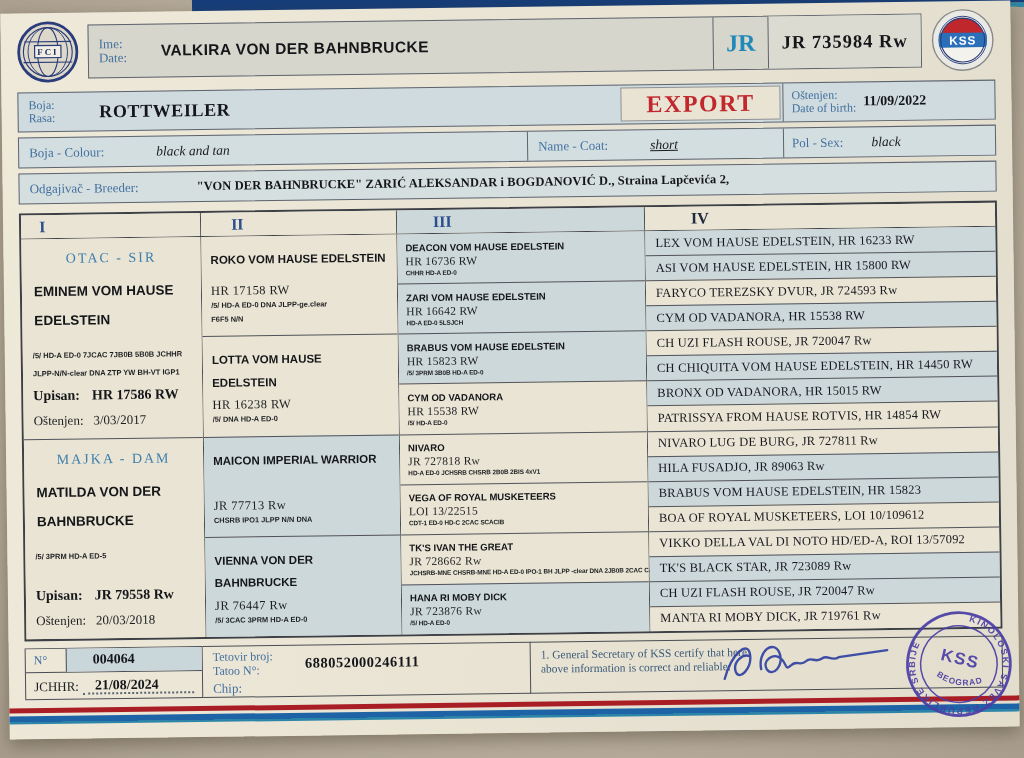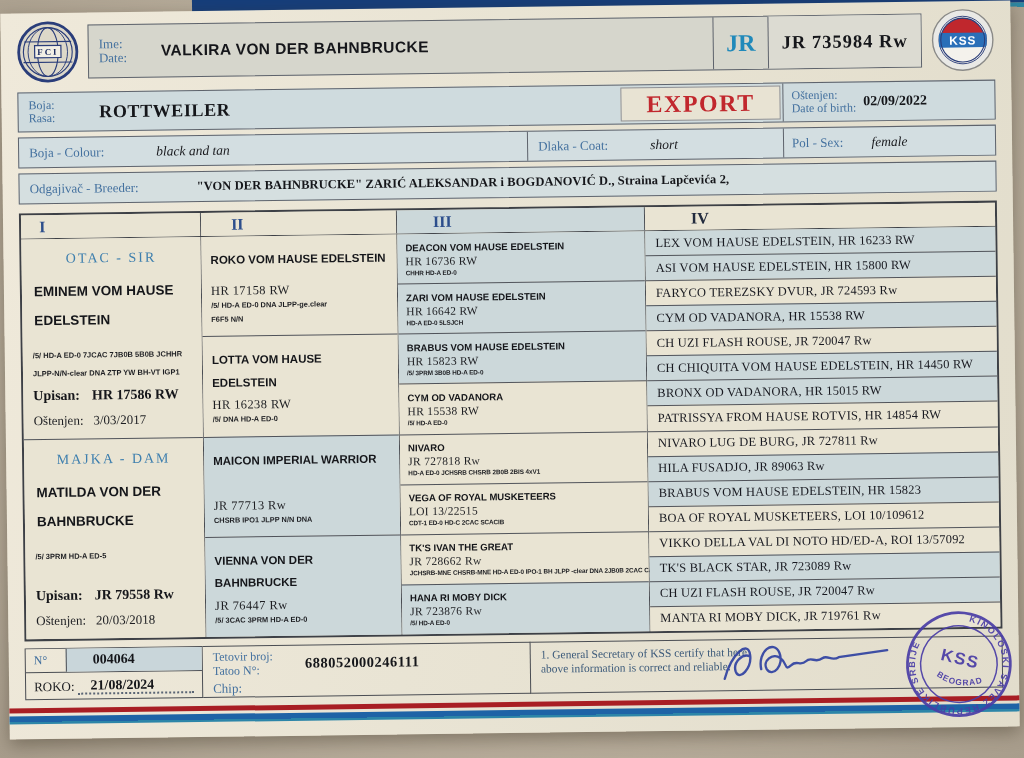--- a/index.html
+++ b/index.html
@@ -37,21 +37,21 @@
   .dob-cell{width:212px;height:100%;border-left:1.5px solid #5e636c;display:flex;align-items:center;
             padding-left:8px;box-sizing:border-box;gap:7px;}
   .dob-value{font-weight:bold;font-size:14px;color:#15161a;white-space:nowrap;}
   .colour-row{margin-top:5px;height:31px;background:#d3dee1;}
   .colour-cell{flex:1;display:flex;align-items:center;padding-left:10px;}
   .inline-lbl{font-size:13px;color:#44719f;white-space:nowrap;}
   .ital{font-style:italic;font-size:13.5px;color:#1a1b1f;}
   .colour-cell .ital{margin-left:52px;}
   .coat-cell{width:256px;height:100%;border-left:1.5px solid #5e636c;display:flex;align-items:center;
              padding-left:10px;box-sizing:border-box;}
-  .coat-cell .ital{margin-left:42px;}
+  .coat-cell .ital{margin-left:42px;text-decoration:underline;}
   .sex-cell{width:212px;height:100%;border-left:1.5px solid #5e636c;display:flex;align-items:center;
             padding-left:8px;box-sizing:border-box;}
   .sex-cell .ital{margin-left:28px;}
   .breeder-row{margin-top:5px;height:31px;background:#d5dfe0;padding-left:10px;}
   .breeder-value{margin-left:58px;font-weight:bold;font-size:12.5px;color:#15161a;letter-spacing:.1px;}
   
   .ped{margin-top:9px;border:2px solid #3d4046;}
   .ped-head{display:grid;grid-template-columns:180px 196px 248px 1fr;height:23px;
             border-bottom:1.6px solid #3d4046;}
   .ph{display:flex;align-items:center;font-weight:bold;font-size:16px;color:#2c4e8c;
@@ -166,36 +166,36 @@
           <span>Rasa:</span>
         </div>
         <div class="breed-value">ROTTWEILER</div>
       </div>
       <div class="export-box">EXPORT</div>
       <div class="dob-cell">
         <div class="ilbl">
           <span>Oštenjen:</span>
           <span>Date of birth:</span>
         </div>
-        <div class="dob-value">02/09/2022</div>
+        <div class="dob-value">11/09/2022</div>
       </div>
     </div>
 
     <div class="row colour-row">
       <div class="colour-cell">
         <span class="inline-lbl">Boja - Colour:</span>
         <span class="ital">black and tan</span>
       </div>
       <div class="coat-cell">
-        <span class="inline-lbl">Dlaka - Coat:</span>
+        <span class="inline-lbl">Name - Coat:</span>
         <span class="ital">short</span>
       </div>
       <div class="sex-cell">
         <span class="inline-lbl">Pol - Sex:</span>
-        <span class="ital">female</span>
+        <span class="ital">black</span>
       </div>
     </div>
 
     <div class="row breeder-row">
       <span class="inline-lbl">Odgajivač - Breeder:</span>
       <span class="breeder-value">"VON DER BAHNBRUCKE" ZARIĆ ALEKSANDAR i BOGDANOVIĆ D., Straina Lapčevića 2,</span>
     </div>
 
     <div class="ped">
       <div class="ped-head">
@@ -327,21 +327,21 @@
       </div>
     </div>
 
     <div class="footer">
       <div class="f-left">
         <div class="f-num">
           <div class="f-num-label">N°</div>
           <div class="f-num-value">004064</div>
         </div>
         <div class="f-date">
-          <span class="f-date-label">ROKO:</span>
+          <span class="f-date-label">JCHHR:</span>
           <span class="f-date-line">21/08/2024</span>
         </div>
       </div>
       <div class="f-mid">
         <div class="ml">Tetovir broj:</div>
         <div class="ml">Tatoo N°:</div>
         <div class="f-chip">Chip:</div>
         <div class="f-tattoo-value">688052000246111</div>
       </div>
       <div class="f-cert">

